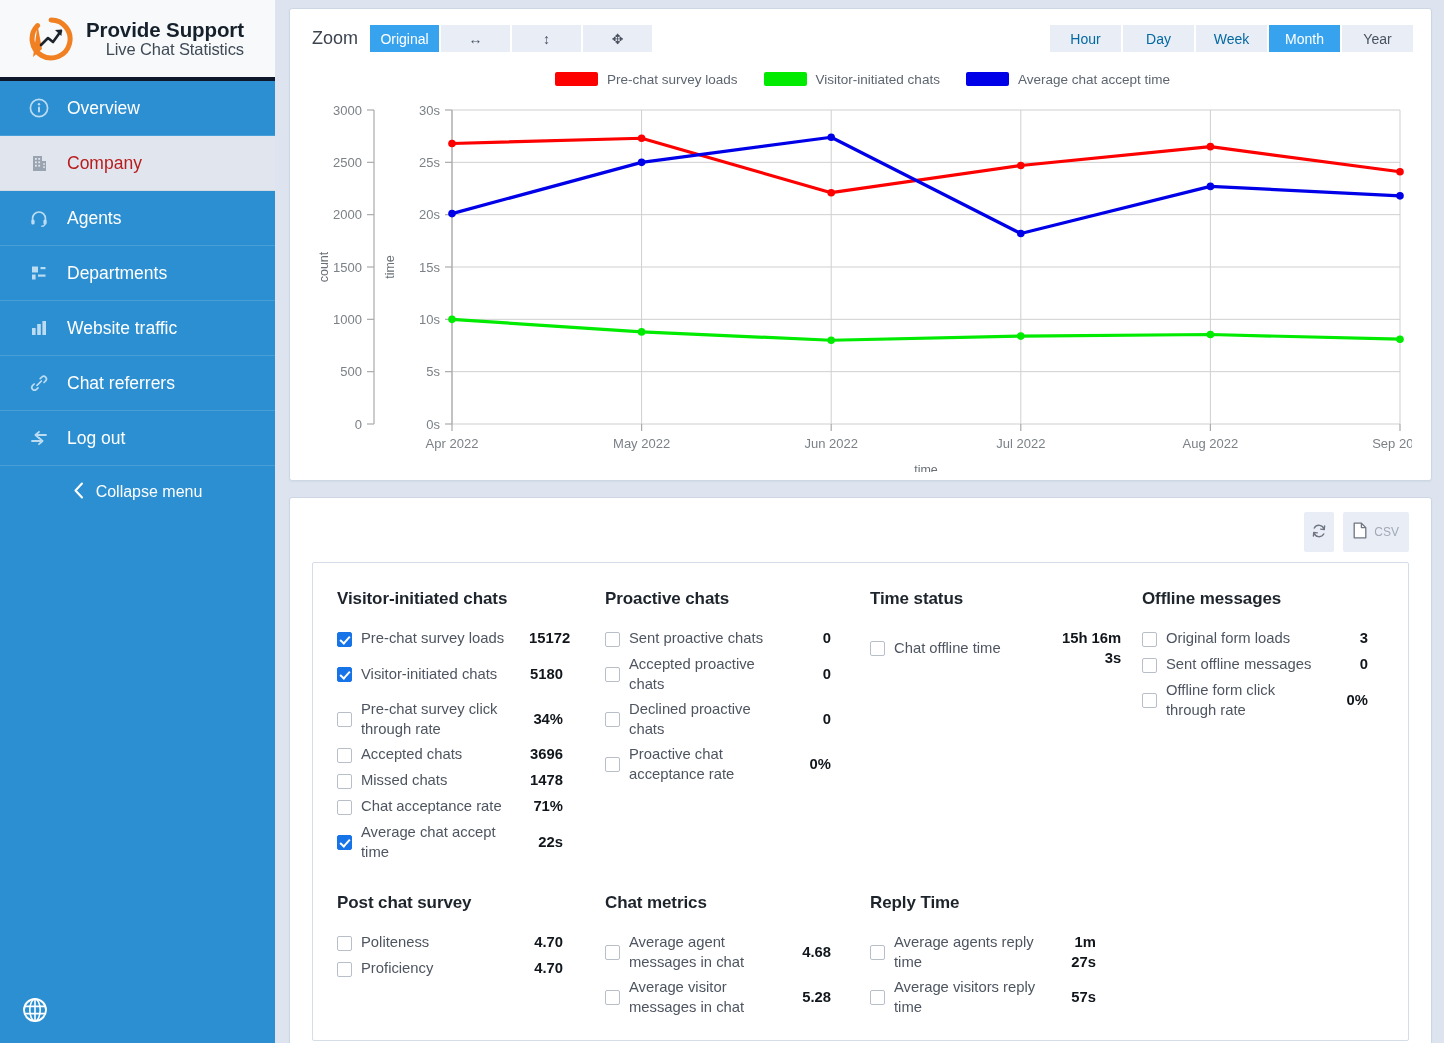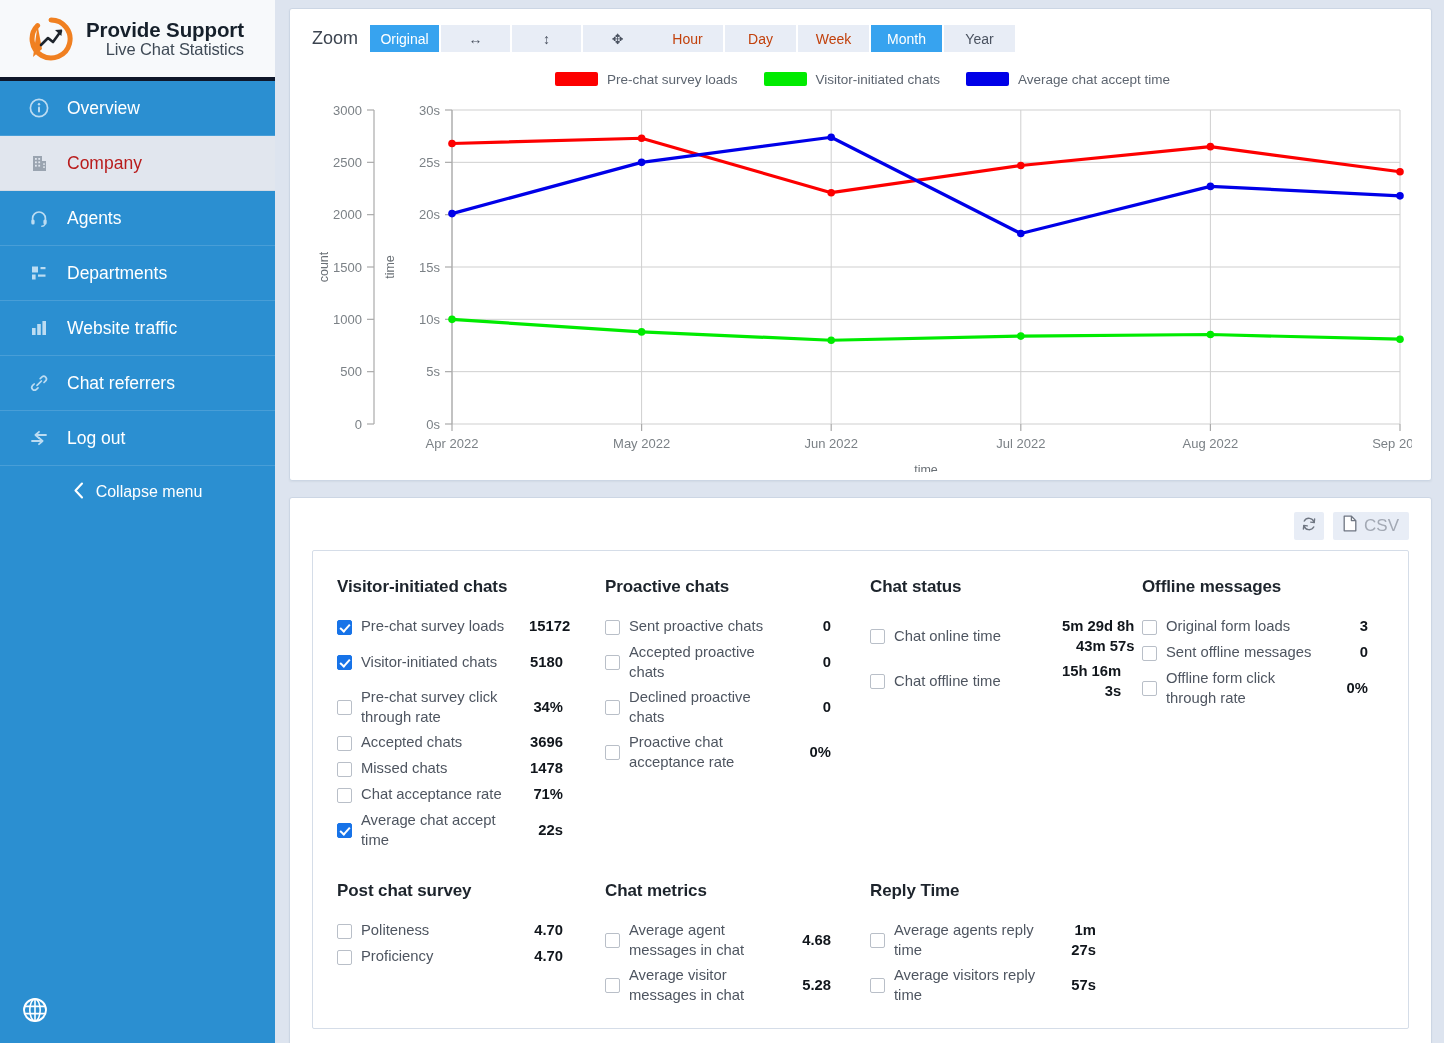--- a/index.html
+++ b/index.html
@@ -68,28 +68,28 @@
     overflow: hidden;
   }
   .card {
     background: #ffffff; border-radius: 3px;
     border: 1px solid #ccd6e4;
     box-shadow: 0 1px 2px rgba(40,60,90,0.06);
   }
 
   
   .chart-card { height: 484px; position: relative; padding: 16px 18px 8px 22px; }
-  .chart-toolbar { display: flex; align-items: center; }
+  .chart-toolbar { display: flex; align-items: center; justify-content: space-between; }
   .zoom-group { display: flex; align-items: center; gap: 12px; }
   .zoom-label { font-size: 18px; color: #3c4450; }
   .btn-group { display: flex; }
   .btn {
     height: 27px; min-width: 69px;
     background: #e8edf6; border: none;
-    color: #c2410c; font-size: 14px;
+    color: #0369a1; font-size: 14px;
     display: flex; align-items: center; justify-content: center;
     cursor: pointer; margin-right: 2px;
     font-family: "Liberation Sans", sans-serif;
   }
   .btn:last-child { margin-right: 0; }
   .btn.on { background: #37a3ef; color: #ffffff; }
   .btn.dark { color: #4a5260; }
   .range-group .btn { min-width: 71px; }
 
   .legend {
@@ -104,24 +104,24 @@
   .plot-wrap svg { display: block; }
   .axis-title {
     font-size: 12.5px; fill: #6a7076;
   }
   .tick-text { font-size: 13px; fill: #7b8186; }
 
   
   .metrics-card { flex: 1; padding: 14px 22px 16px 22px; display:flex; flex-direction: column;}
   .metrics-actions { display: flex; justify-content: flex-end; gap: 9px; }
   .action-btn {
-    height: 28px; background: #e8edf6; border: none; border-radius: 2px;
+    height: 40px; background: #e8edf6; border: none; border-radius: 2px;
     display: flex; align-items: center; justify-content: center;
     gap: 7px; cursor: pointer; padding: 0 10px;
-    color: #a3a9b4; font-size: 17px;
+    color: #a3a9b4; font-size: 12px;
     font-family: "Liberation Sans", sans-serif;
   }
   .action-btn.icon-only { width: 30px; padding: 0; }
 
   .metrics-inner {
     border: 1px solid #d5dde8; border-radius: 2px;
     flex: 1; margin-top: 10px;
     padding: 26px 24px 20px 24px;
     display: grid;
     grid-template-columns: 268px 265px 272px 1fr;
@@ -498,28 +498,22 @@
                 <span class="row-value">0</span>
               </div>
               <div class="row tall">
                 <span class="cbx"></span>
                 <span class="row-label">Proactive chat acceptance rate</span>
                 <span class="row-value">0%</span>
               </div>
             </div>
           </div>
           <div class="metric-group">
-            <div class="group-title">Chat status</div>
-            <div class="rows wide-label">
-              <div class="row tall">
-                <span class="cbx"></span>
-                <span class="row-label">Chat online time</span>
-                <span class="row-value">5m 29d 8h
-43m 57s</span>
-              </div>
+            <div class="group-title">Time status</div>
+            <div class="rows wide-label">
               <div class="row tall">
                 <span class="cbx"></span>
                 <span class="row-label">Chat offline time</span>
                 <span class="row-value">15h 16m
 3s</span>
               </div>
             </div>
           </div>
           <div class="metric-group">
             <div class="group-title">Offline messages</div>

